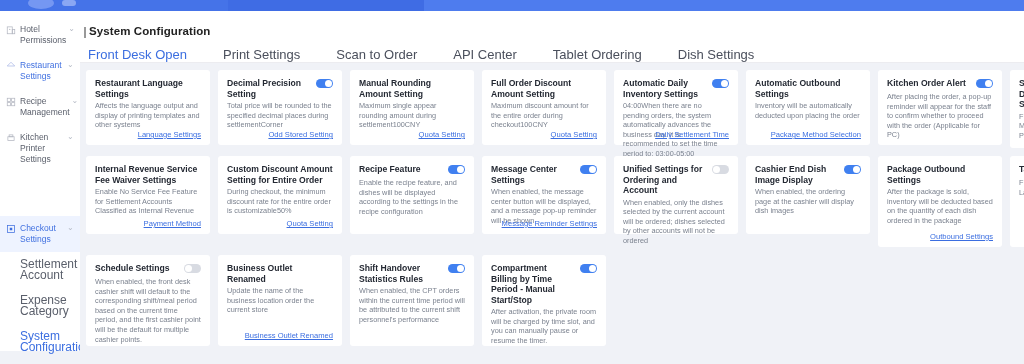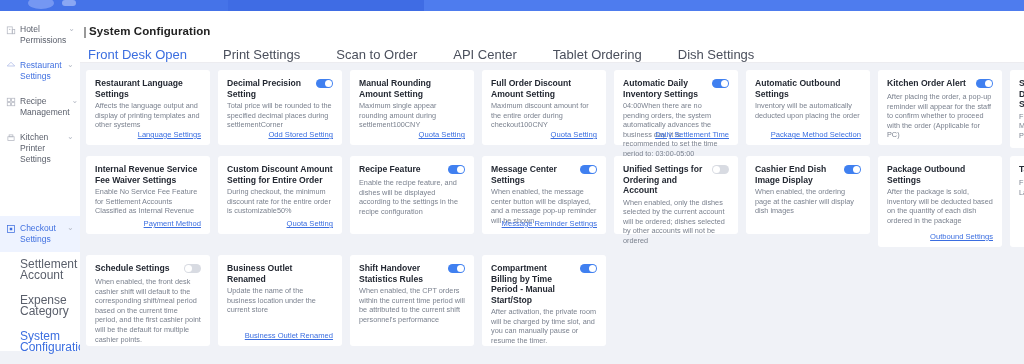--- a/index.html
+++ b/index.html
@@ -372,21 +372,21 @@
             <div class="toggle">
               <div class="knob"></div>
             </div>
           </div>
           <div class="card-desc">When enabled, the front desk cashier shift will default to the corresponding shift/meal period based on the current time period, and the first cashier point will be the default for multiple cashier points.</div>
         </div>
         <div class="card r3">
           <div class="card-head">
             <div class="card-title">Business Outlet Renamed</div>
           </div>
-          <div class="card-desc">Update the name of the business location under the current store</div>
+          <div class="card-desc">Update the name of the business location order the current store</div>
           <div class="card-link">Business Outlet Renamed</div>
         </div>
         <div class="card r3">
           <div class="card-head">
             <div class="card-title">Shift Handover Statistics Rules</div>
             <div class="toggle on">
               <div class="knob"></div>
             </div>
           </div>
           <div class="card-desc">When enabled, the CPT orders within the current time period will be attributed to the current shift personnel's performance</div>

